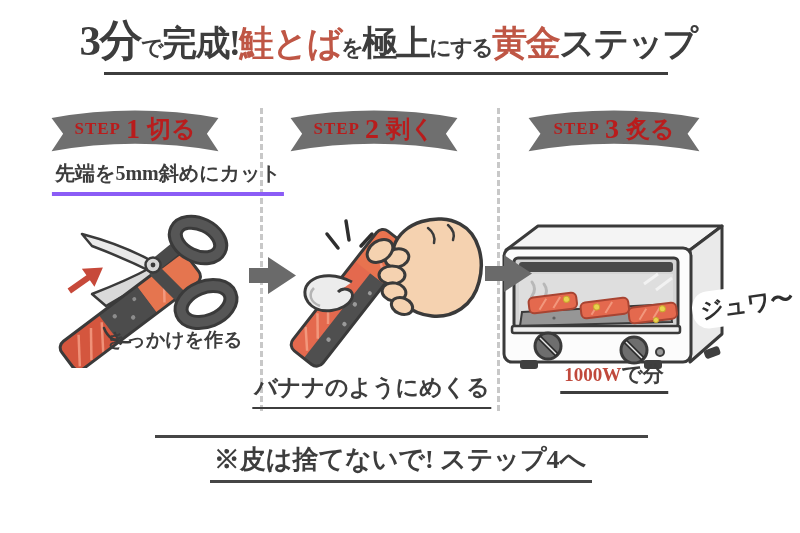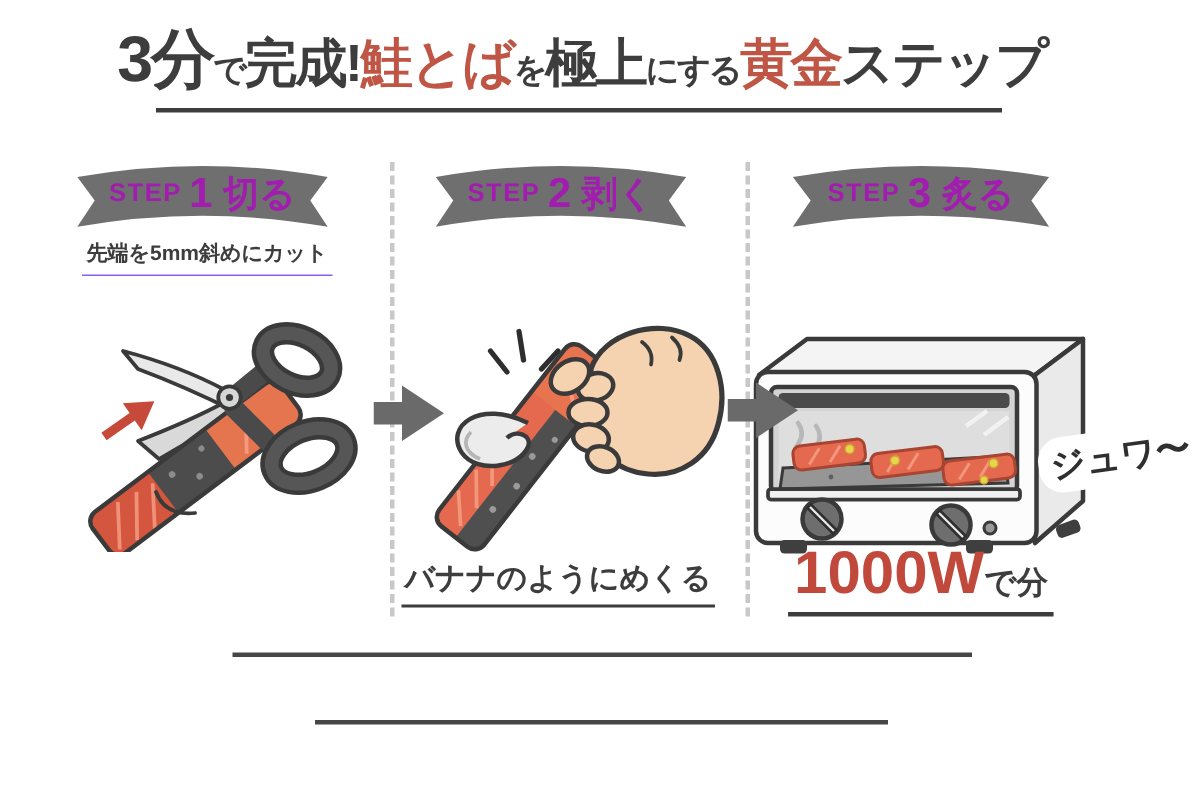--- a/index.html
+++ b/index.html
@@ -1,61 +1,61 @@
 <!DOCTYPE html>
 <html><head>
 <meta charset="utf-8">
 <style>
   html,body{margin:0;padding:0;background:#e9e9e9;}
   .canvas{
     position:relative;width:800px;height:533px;background:#ffffff;overflow:hidden;
-    font-family:Liberation Sans, sans-serif;color:#3d3d3d;
+    font-family:Liberation Serif, serif;color:#3d3d3d;
   }
   
   .title{
     position:absolute;left:388px;top:18px;transform:translateX(-50%);
     white-space:nowrap;font-weight:bold;letter-spacing:-1.5px;line-height:1.05;
   }
   .title .huge{font-size:43px;}
   .title .big{font-size:35px;}
   .title .mid{font-size:22px;}
   .title .red{color:#bf5645;}
   .title-rule{position:absolute;left:104px;top:72px;width:564px;height:3px;background:#3d3d3d;}
   
   .sep{position:absolute;top:108px;height:303px;width:0;border-left:3px dashed #c8c8c8;}
   .sep1{left:260px;} .sep2{left:497px;}
   
   .ribbon{position:absolute;width:170px;height:48px;}
   .ribbon svg{position:absolute;left:0;top:0;}
   .rtext{
     position:absolute;left:0;right:0;top:0;bottom:0;display:flex;align-items:center;justify-content:center;
-    gap:5px;color:#a21caf;font-weight:bold;padding-bottom:3px;
+    gap:5px;color:#b91c1c;font-weight:bold;padding-bottom:3px;
   }
   .rb-step{font-size:17px;letter-spacing:1px;}
   .rb-num{font-size:28px;line-height:1;}
   .rb-verb{font-size:24px;margin-left:2px;}
   .r1{left:50px;top:106px;} .r2{left:289px;top:106px;} .r3{left:527px;top:106px;width:174px;}
   
   .subtitle{
-    position:absolute;transform:translateX(-50%);white-space:nowrap;font-size:14px;font-weight:bold;
-    border-bottom:1px solid #8b5cf6;padding:0 3px 5px;
+    position:absolute;transform:translateX(-50%);white-space:nowrap;font-size:20px;font-weight:bold;
+    border-bottom:4px solid #8b5cf6;padding:0 3px 5px;margin-left:30px;
   }
   .s1{left:138px;top:160px;} .s2{left:366px;top:160px;} .s3{left:614px;top:160px;}
   .caption{position:absolute;white-space:nowrap;font-weight:bold;}
   .cap1{left:107px;top:327px;font-size:19px;}
-  .cap2{left:372px;top:372px;transform:translateX(-50%);font-size:20px;border-bottom:2.5px solid #3d3d3d;padding:0 2px 4px;}
+  .cap2{left:372px;top:372px;transform:translateX(-50%);font-size:23px;border-bottom:2.5px solid #3d3d3d;padding:0 2px 4px;}
   .sfx{
     position:absolute;left:692px;top:286px;font-size:23px;font-weight:bold;white-space:nowrap;
     transform:rotate(-8deg);background:#ffffff;border-radius:16px;padding:3px 8px;color:#2f2f2f;
   }
   .setting{
     position:absolute;left:614px;top:360px;transform:translateX(-50%);white-space:nowrap;
     border-bottom:3px solid #3d3d3d;padding:0 4px 3px;display:flex;align-items:baseline;font-weight:bold;
   }
-  .setting .w{font-size:40px;color:#c0493c;}
+  .setting .w{font-size:19px;color:#c0493c;}
   .setting .p{font-size:21px;color:#3d3d3d;}
   
   .il{position:absolute;}
   .il1{left:40px;top:196px;} .il2{left:276px;top:194px;} .il3{left:494px;top:212px;}
   .arrow{position:absolute;}
   .a1{left:249px;top:255px;} .a2{left:485px;top:253px;}
   
   .footer-rule1{position:absolute;left:155px;top:435px;width:493px;height:3px;background:#464646;}
   .footer-note{position:absolute;left:400px;top:442px;transform:translateX(-50%);font-size:26px;font-weight:bold;white-space:nowrap;}
   .footer-rule2{position:absolute;left:210px;top:480px;width:382px;height:3px;background:#464646;}
@@ -262,24 +262,26 @@
     <rect x="210" y="136" width="16" height="9" rx="3" transform="rotate(-20 218 140)" fill="#3f3f3f"></rect>
   </svg>
 
   <svg class="arrow a1" width="47" height="41" viewBox="0 0 47 41">
     <polygon points="0,13 19,13 19,2 47,20.5 19,39 19,28 0,28" fill="#6a6a6a"></polygon>
   </svg>
   <svg class="arrow a2" width="47" height="41" viewBox="0 0 47 41">
     <polygon points="0,13 19,13 19,2 47,20.5 19,39 19,28 0,28" fill="#6a6a6a"></polygon>
   </svg>
 
+  <div class="caption cap1">きっかけを作る</div>
   <div class="caption cap2">バナナのようにめくる</div>
   <div class="sfx">ジュワ〜</div>
   <div class="setting">
     <span class="w">1000W</span>
     <span class="p">で</span>
     <span class="p">分</span>
   </div>
 
   <div class="footer-rule1"></div>
+  <div class="footer-note">※皮は捨てないで! ステップ4へ</div>
   <div class="footer-rule2"></div>
 
 </div>
 
 </body></html>

